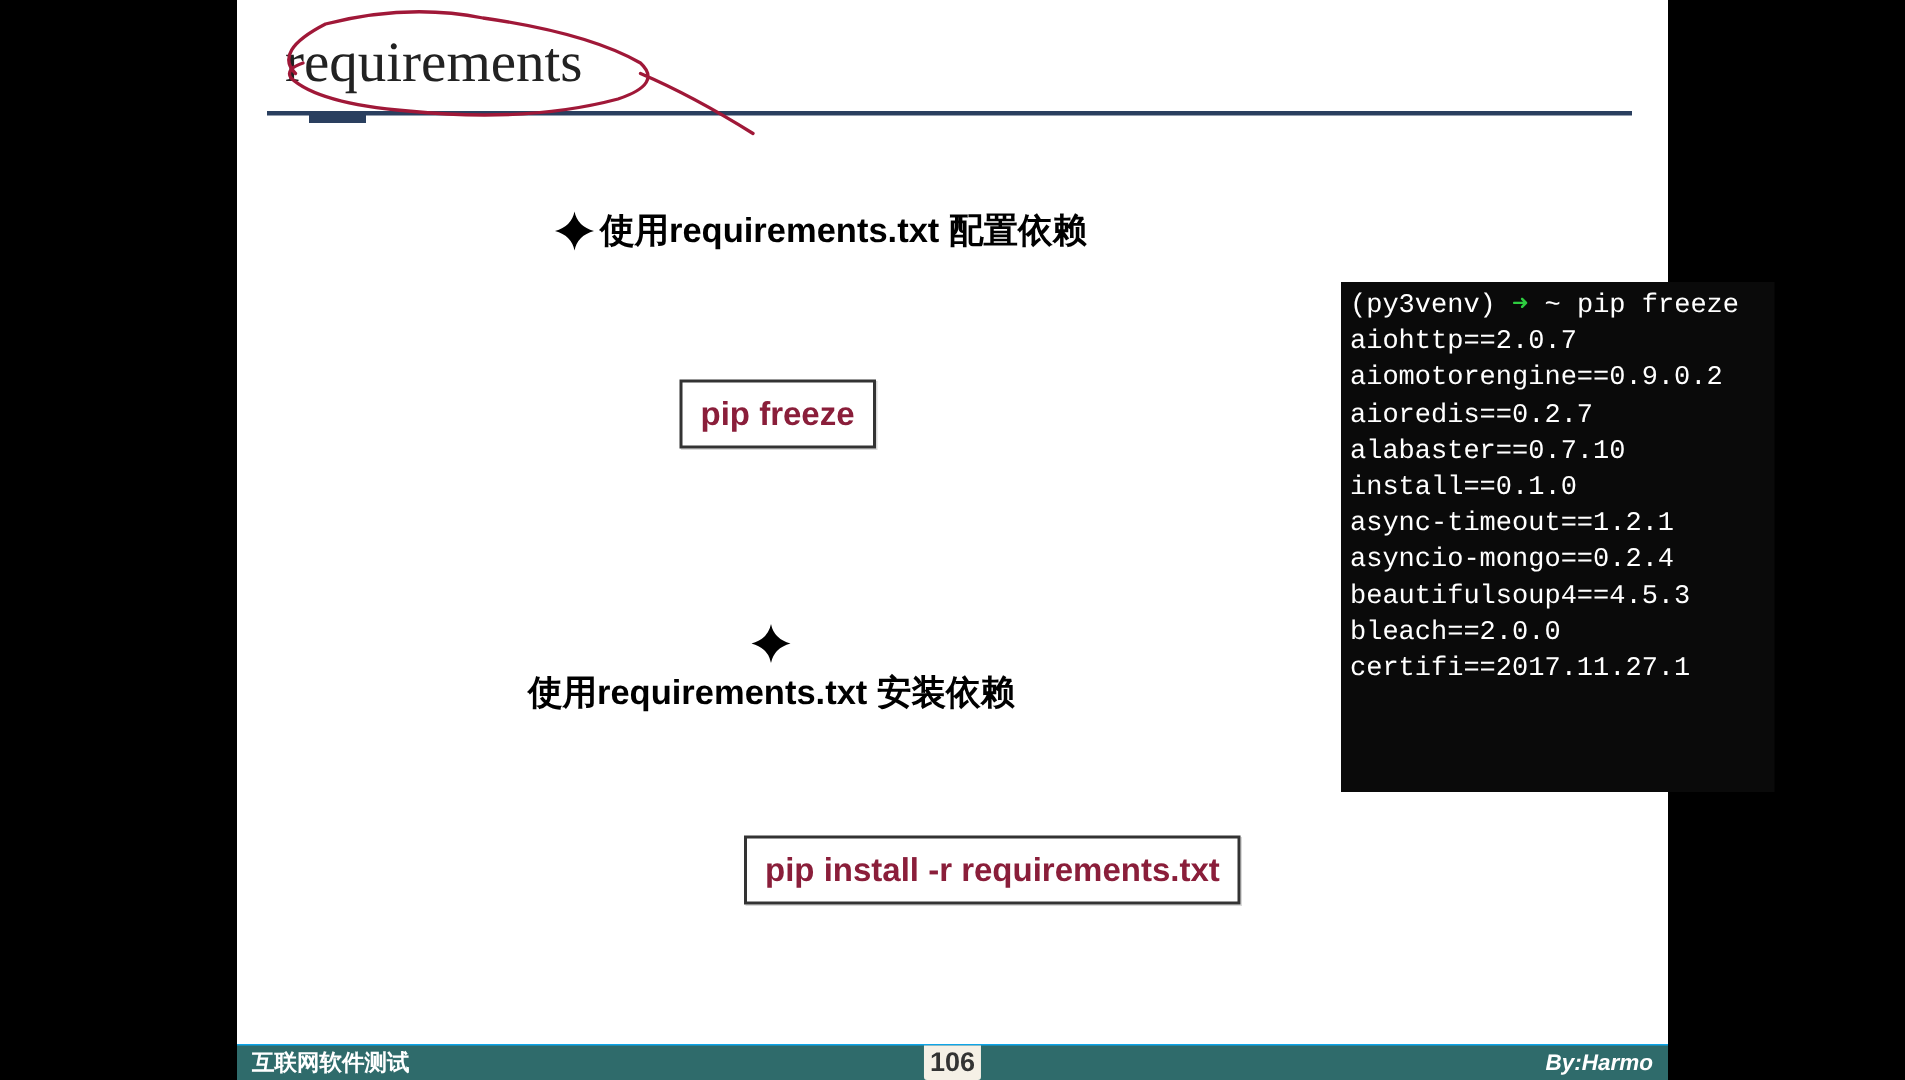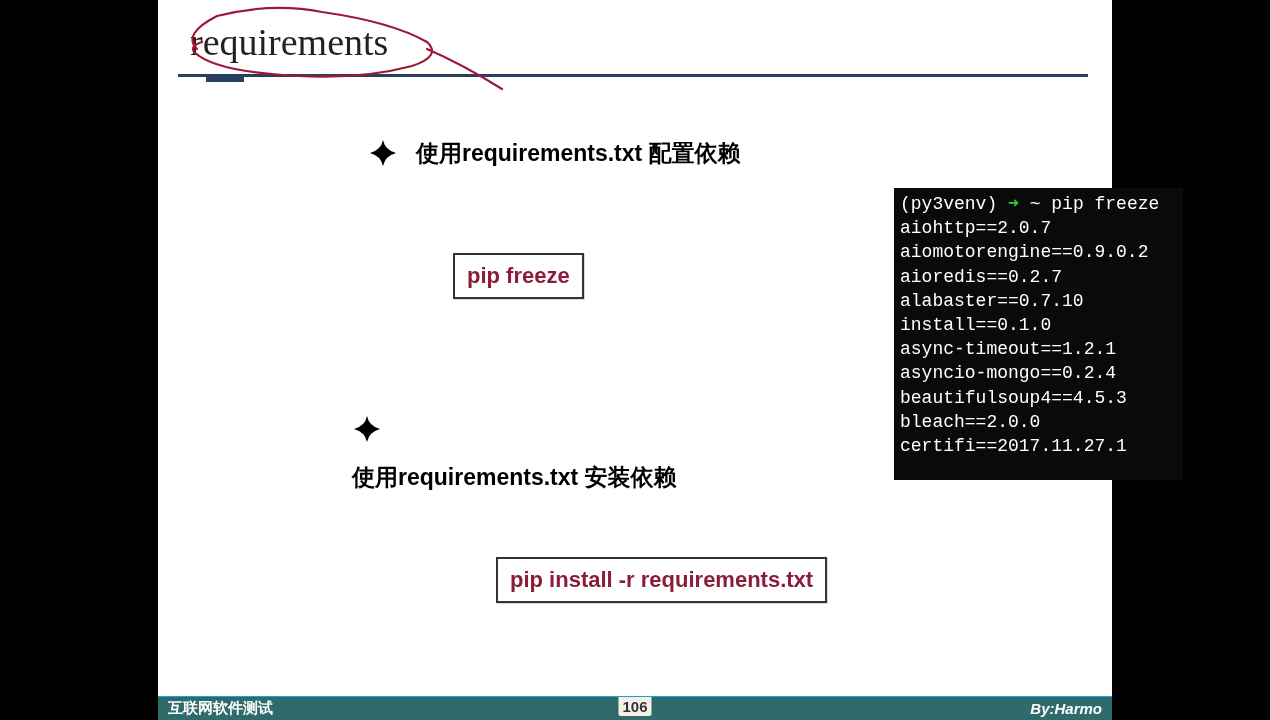--- a/index.html
+++ b/index.html
@@ -50,21 +50,22 @@
     position: absolute;
     left: -6px;
     top: -16px;
     width: 340px;
     height: 100px;
     pointer-events: none;
   }
   .bullet {
     position: absolute;
     display: flex;
-    gap: 18px;
+    align-items: center;
+    gap: 2px;
   }
   .bullet-1 { left: 210px; top: 138px; }
   .bullet-2 { left: 194px; top: 414px; flex-direction: column; }
   .sparkle {
     width: 30px;
     height: 30px;
     flex-shrink: 0;
   }
   .bullet-text {
     font-size: 23px;
@@ -82,21 +83,21 @@
     background: #fff;
     box-shadow: 1px 1px 0 rgba(0,0,0,0.15);
   }
   .cmd-1 { left: 295px; top: 253px; }
   .cmd-2 { left: 295px; top: 557px; margin-left: 43px; }
   .terminal {
     position: absolute;
     left: 736px;
     top: 188px;
     width: 289px;
-    height: 292px;
+    height: 340px;
     background: #0a0a0a;
     font-family: "Courier New", monospace;
     font-size: 18px;
     color: #fff;
     padding: 4px 6px;
     line-height: 24.2px;
     overflow: hidden;
   }
   .term-prompt { color: #fff; }
   .term-venv { color: #fff; }
@@ -120,21 +121,21 @@
   }
   .footer-left { font-weight: 700; }
   .footer-center {
     position: absolute;
     left: 50%;
     transform: translateX(-50%);
     background: #f5f0e6;
     color: #333;
     padding: 1px 4px;
     font-weight: 700;
-    font-size: 15px;
+    font-size: 18px;
     border-radius: 0 0 2px 2px;
     top: 0;
   }
   .footer-right { font-weight: 700; font-style: italic; }
 </style>
 </head>
 <body>
 
 <div class="slide">
 

